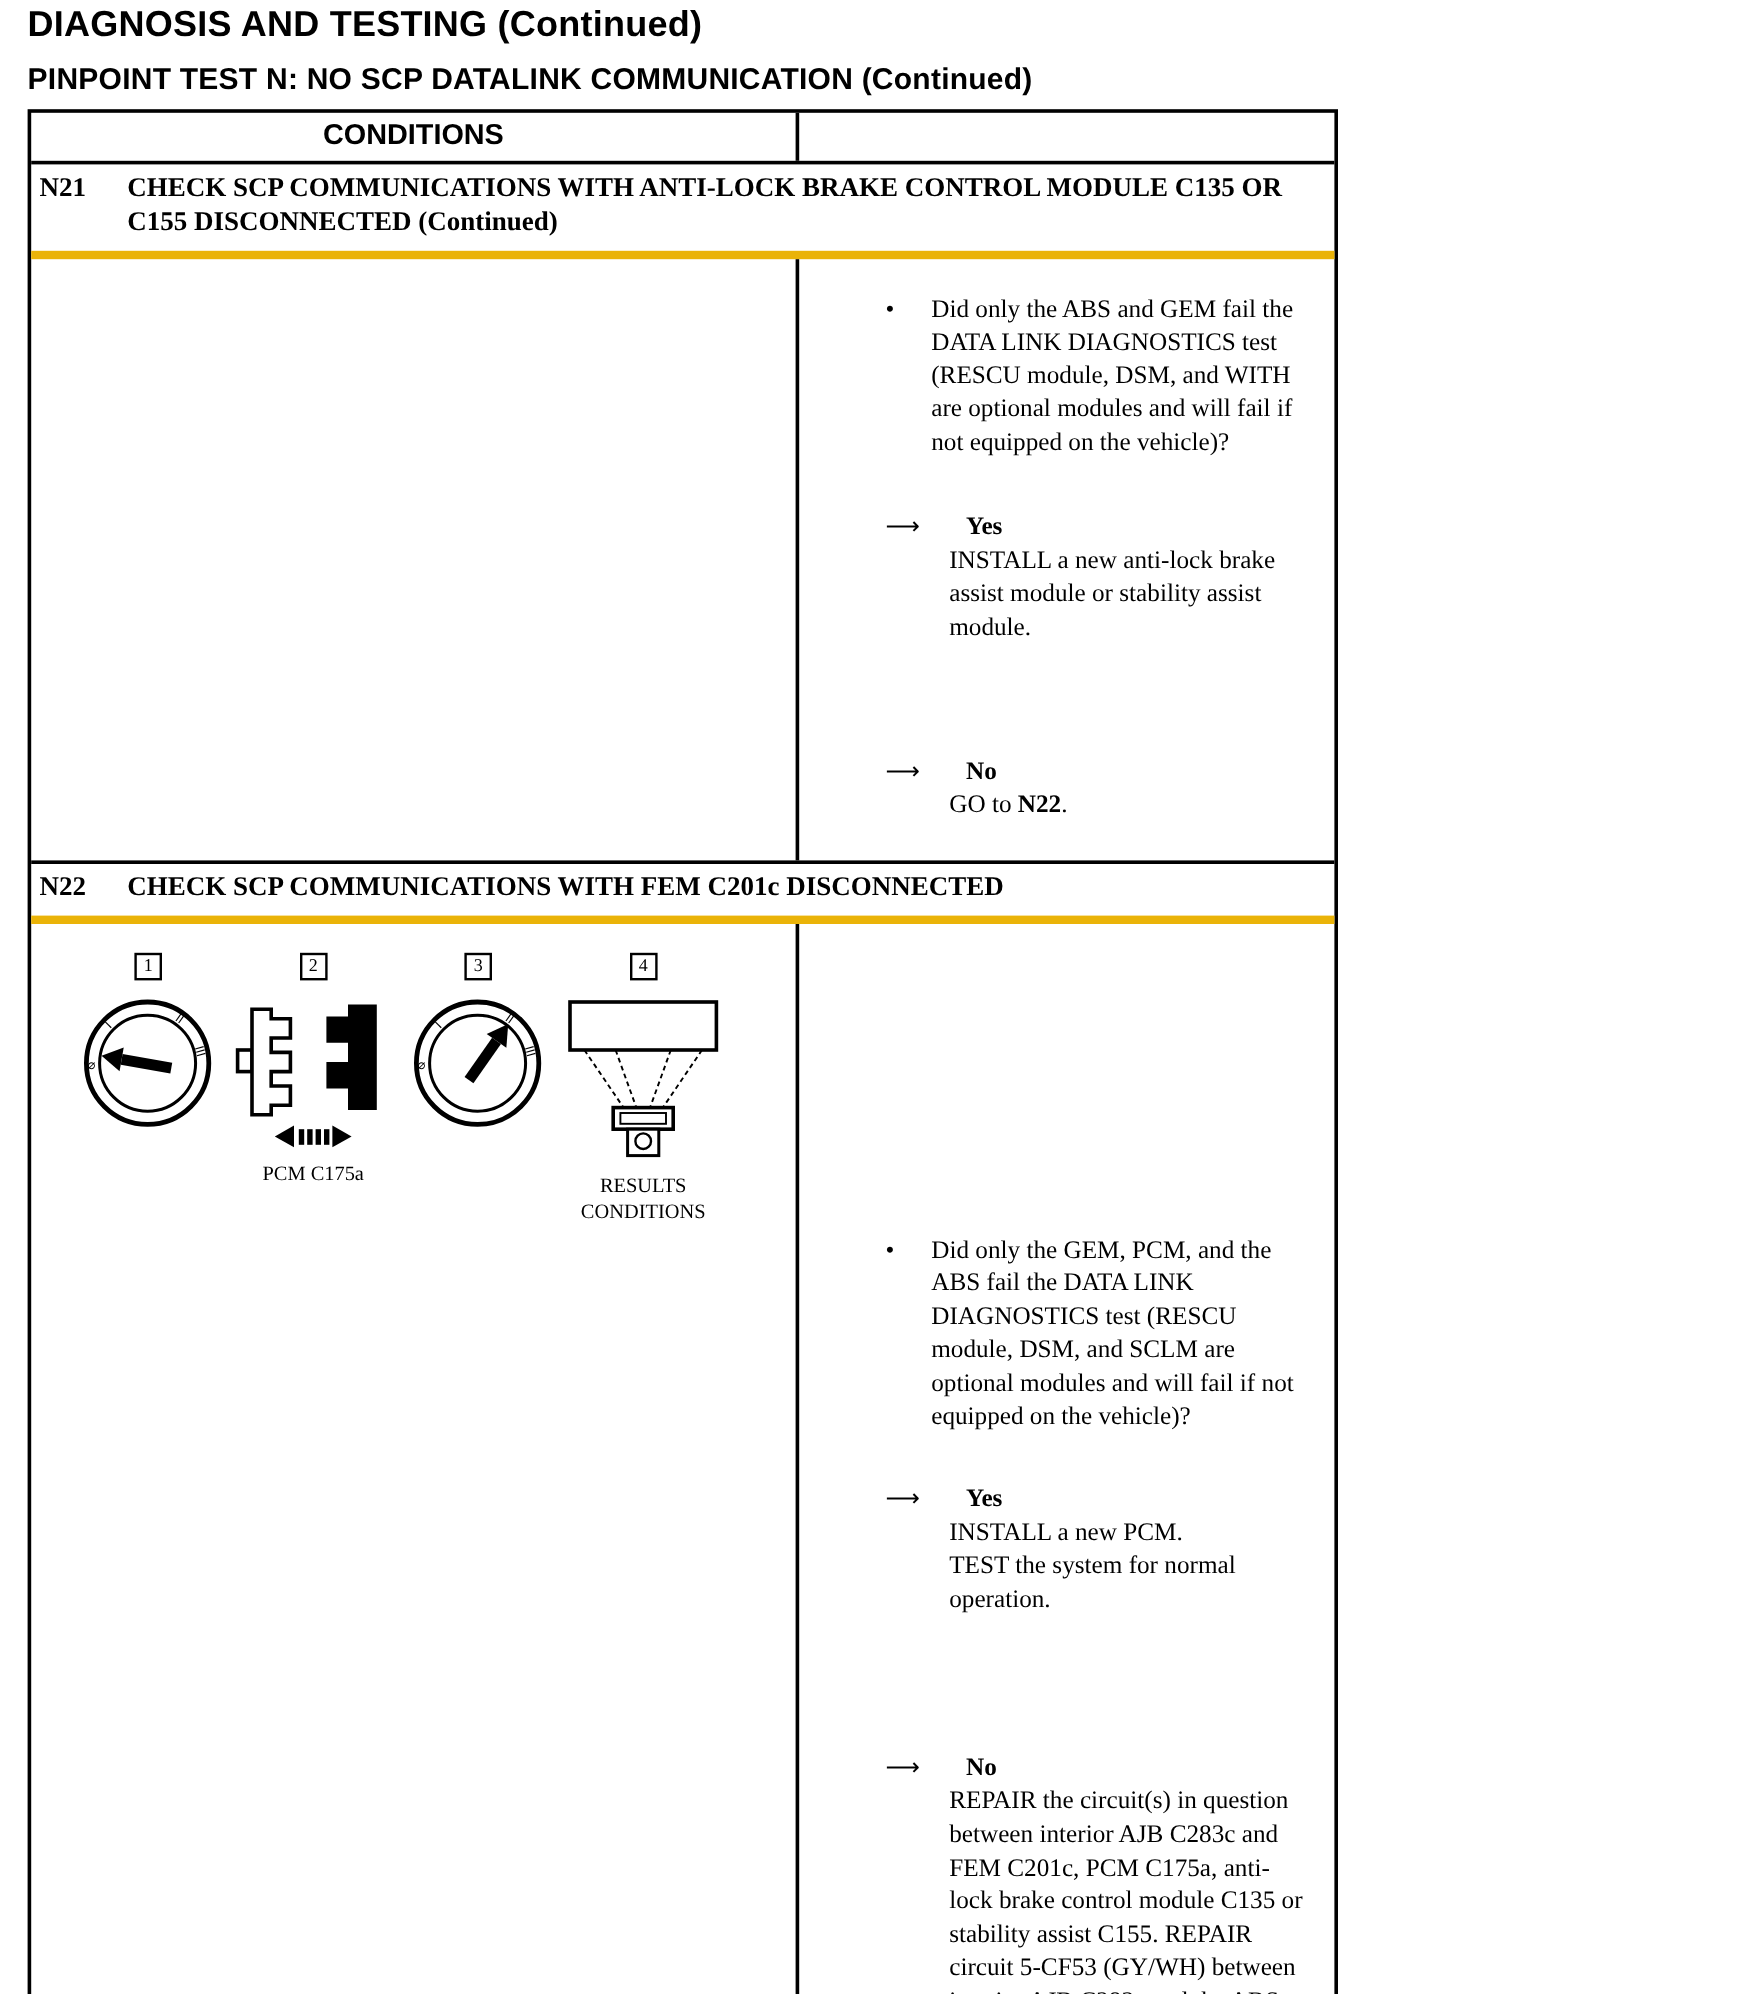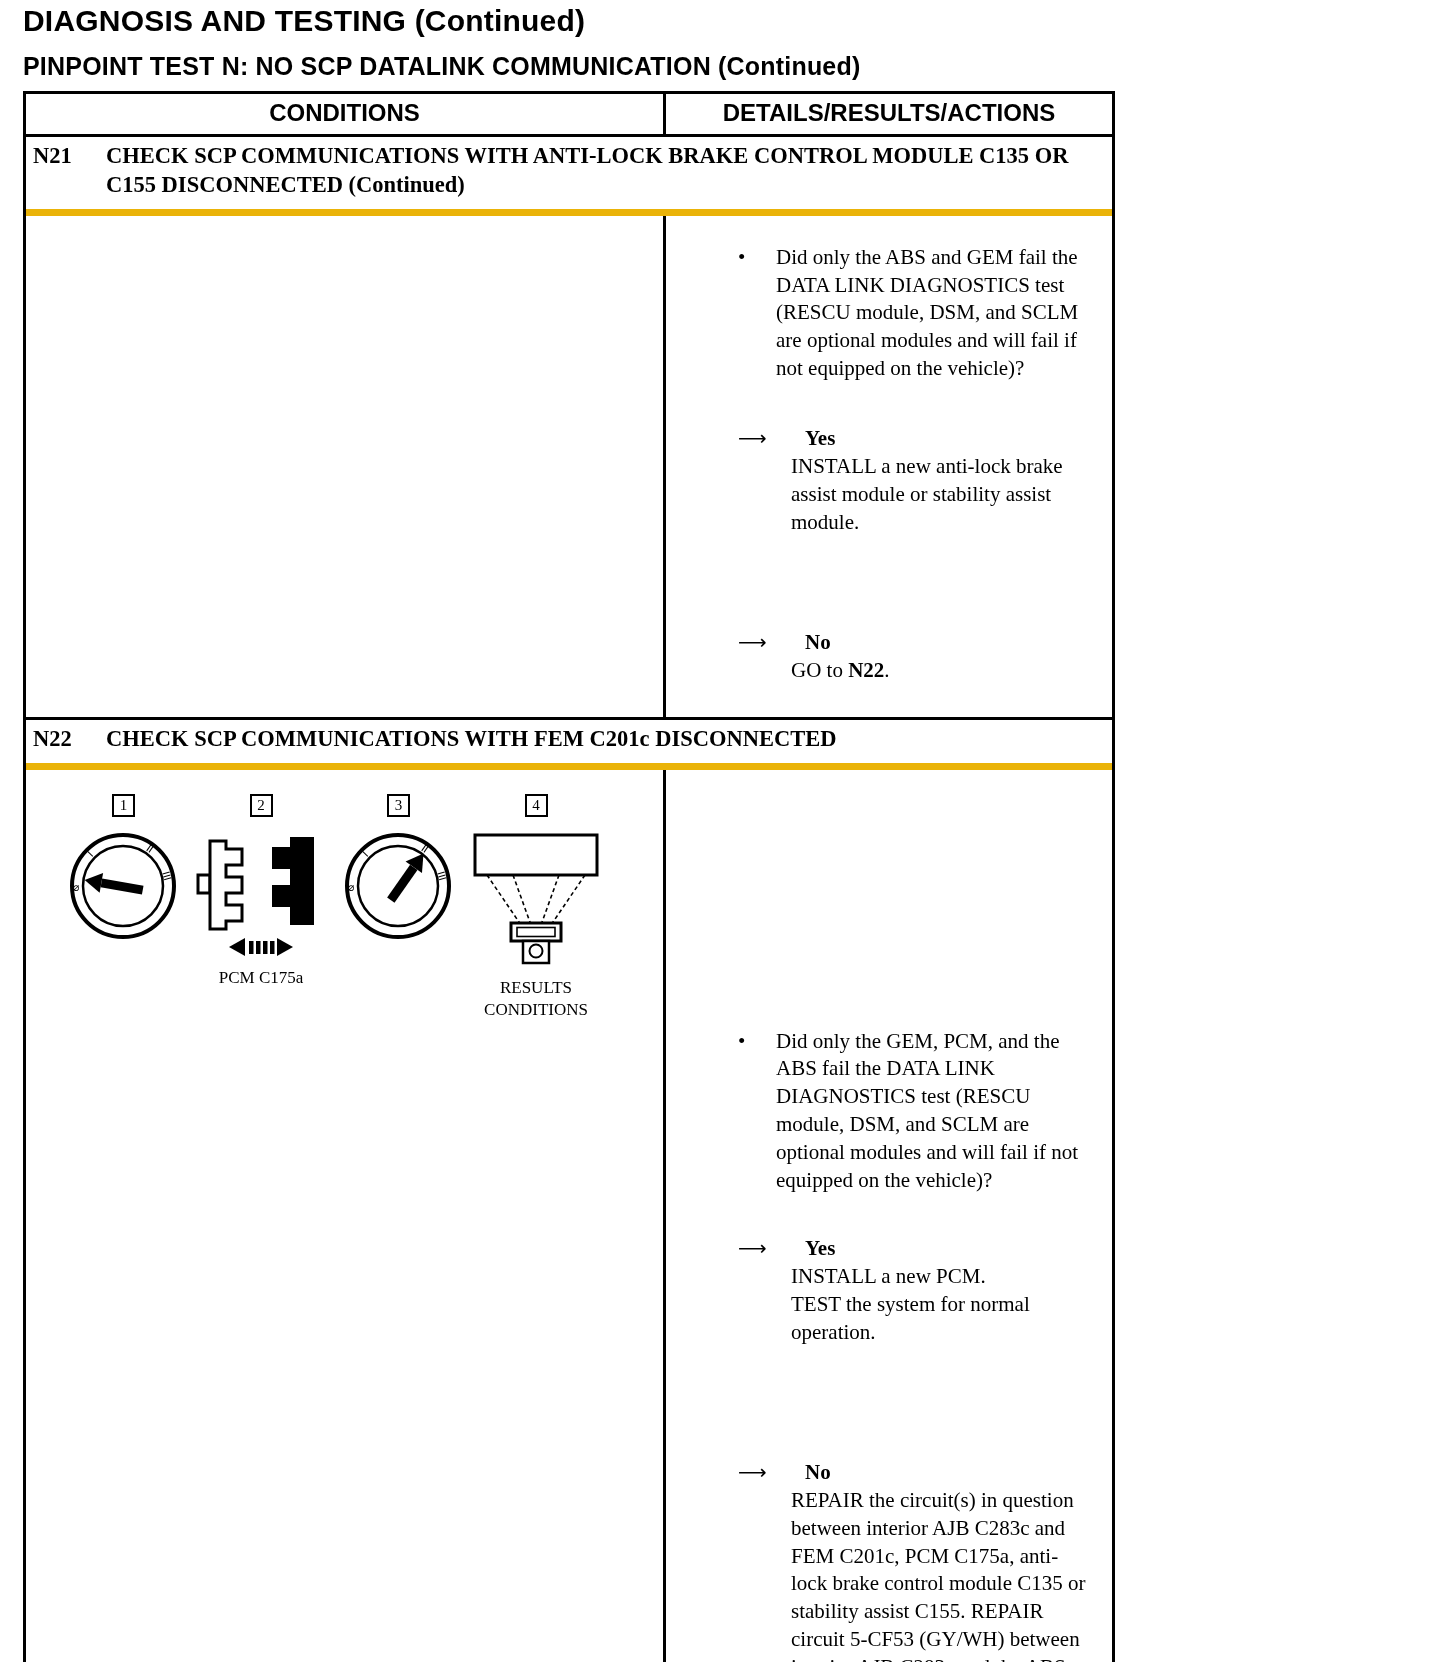--- a/index.html
+++ b/index.html
@@ -111,35 +111,34 @@
 
 <div class="page">
 
   <div class="h1">DIAGNOSIS AND TESTING (Continued)</div>
   <div class="h2">PINPOINT TEST N: NO SCP DATALINK COMMUNICATION (Continued)</div>
 
   <div class="pp-table">
 
     <div class="head-row">
       <div class="head-cell left">CONDITIONS</div>
-      <div class="head-cell right">DETAILS/RESULTS/ACTIONS</div>
     </div>
 
     <div class="step-title-row">
       <div class="step-id">N21</div>
       <div class="step-title">CHECK SCP COMMUNICATIONS WITH ANTI-LOCK BRAKE CONTROL MODULE C135 OR C155 DISCONNECTED (Continued)</div>
     </div>
 
     <div class="body-row with-sep">
       <div class="cond-cell"></div>
       <div class="details-cell">
 
         <div class="qa-item mb-q1">
           <span class="marker bullet">•</span>
-          <div class="qa-text">Did only the ABS and GEM fail the DATA LINK DIAGNOSTICS test (RESCU module, DSM, and SCLM are optional modules and will fail if not equipped on the vehicle)?</div>
+          <div class="qa-text">Did only the ABS and GEM fail the DATA LINK DIAGNOSTICS test (RESCU module, DSM, and WITH are optional modules and will fail if not equipped on the vehicle)?</div>
         </div>
 
         <div class="qa-item mb-yes1">
           <span class="marker arrow">⟶</span>
           <div>
             <div class="answer-label">Yes</div>
             <div class="action">INSTALL a new anti-lock brake assist module or stability assist module.</div>
           </div>
         </div>
 

